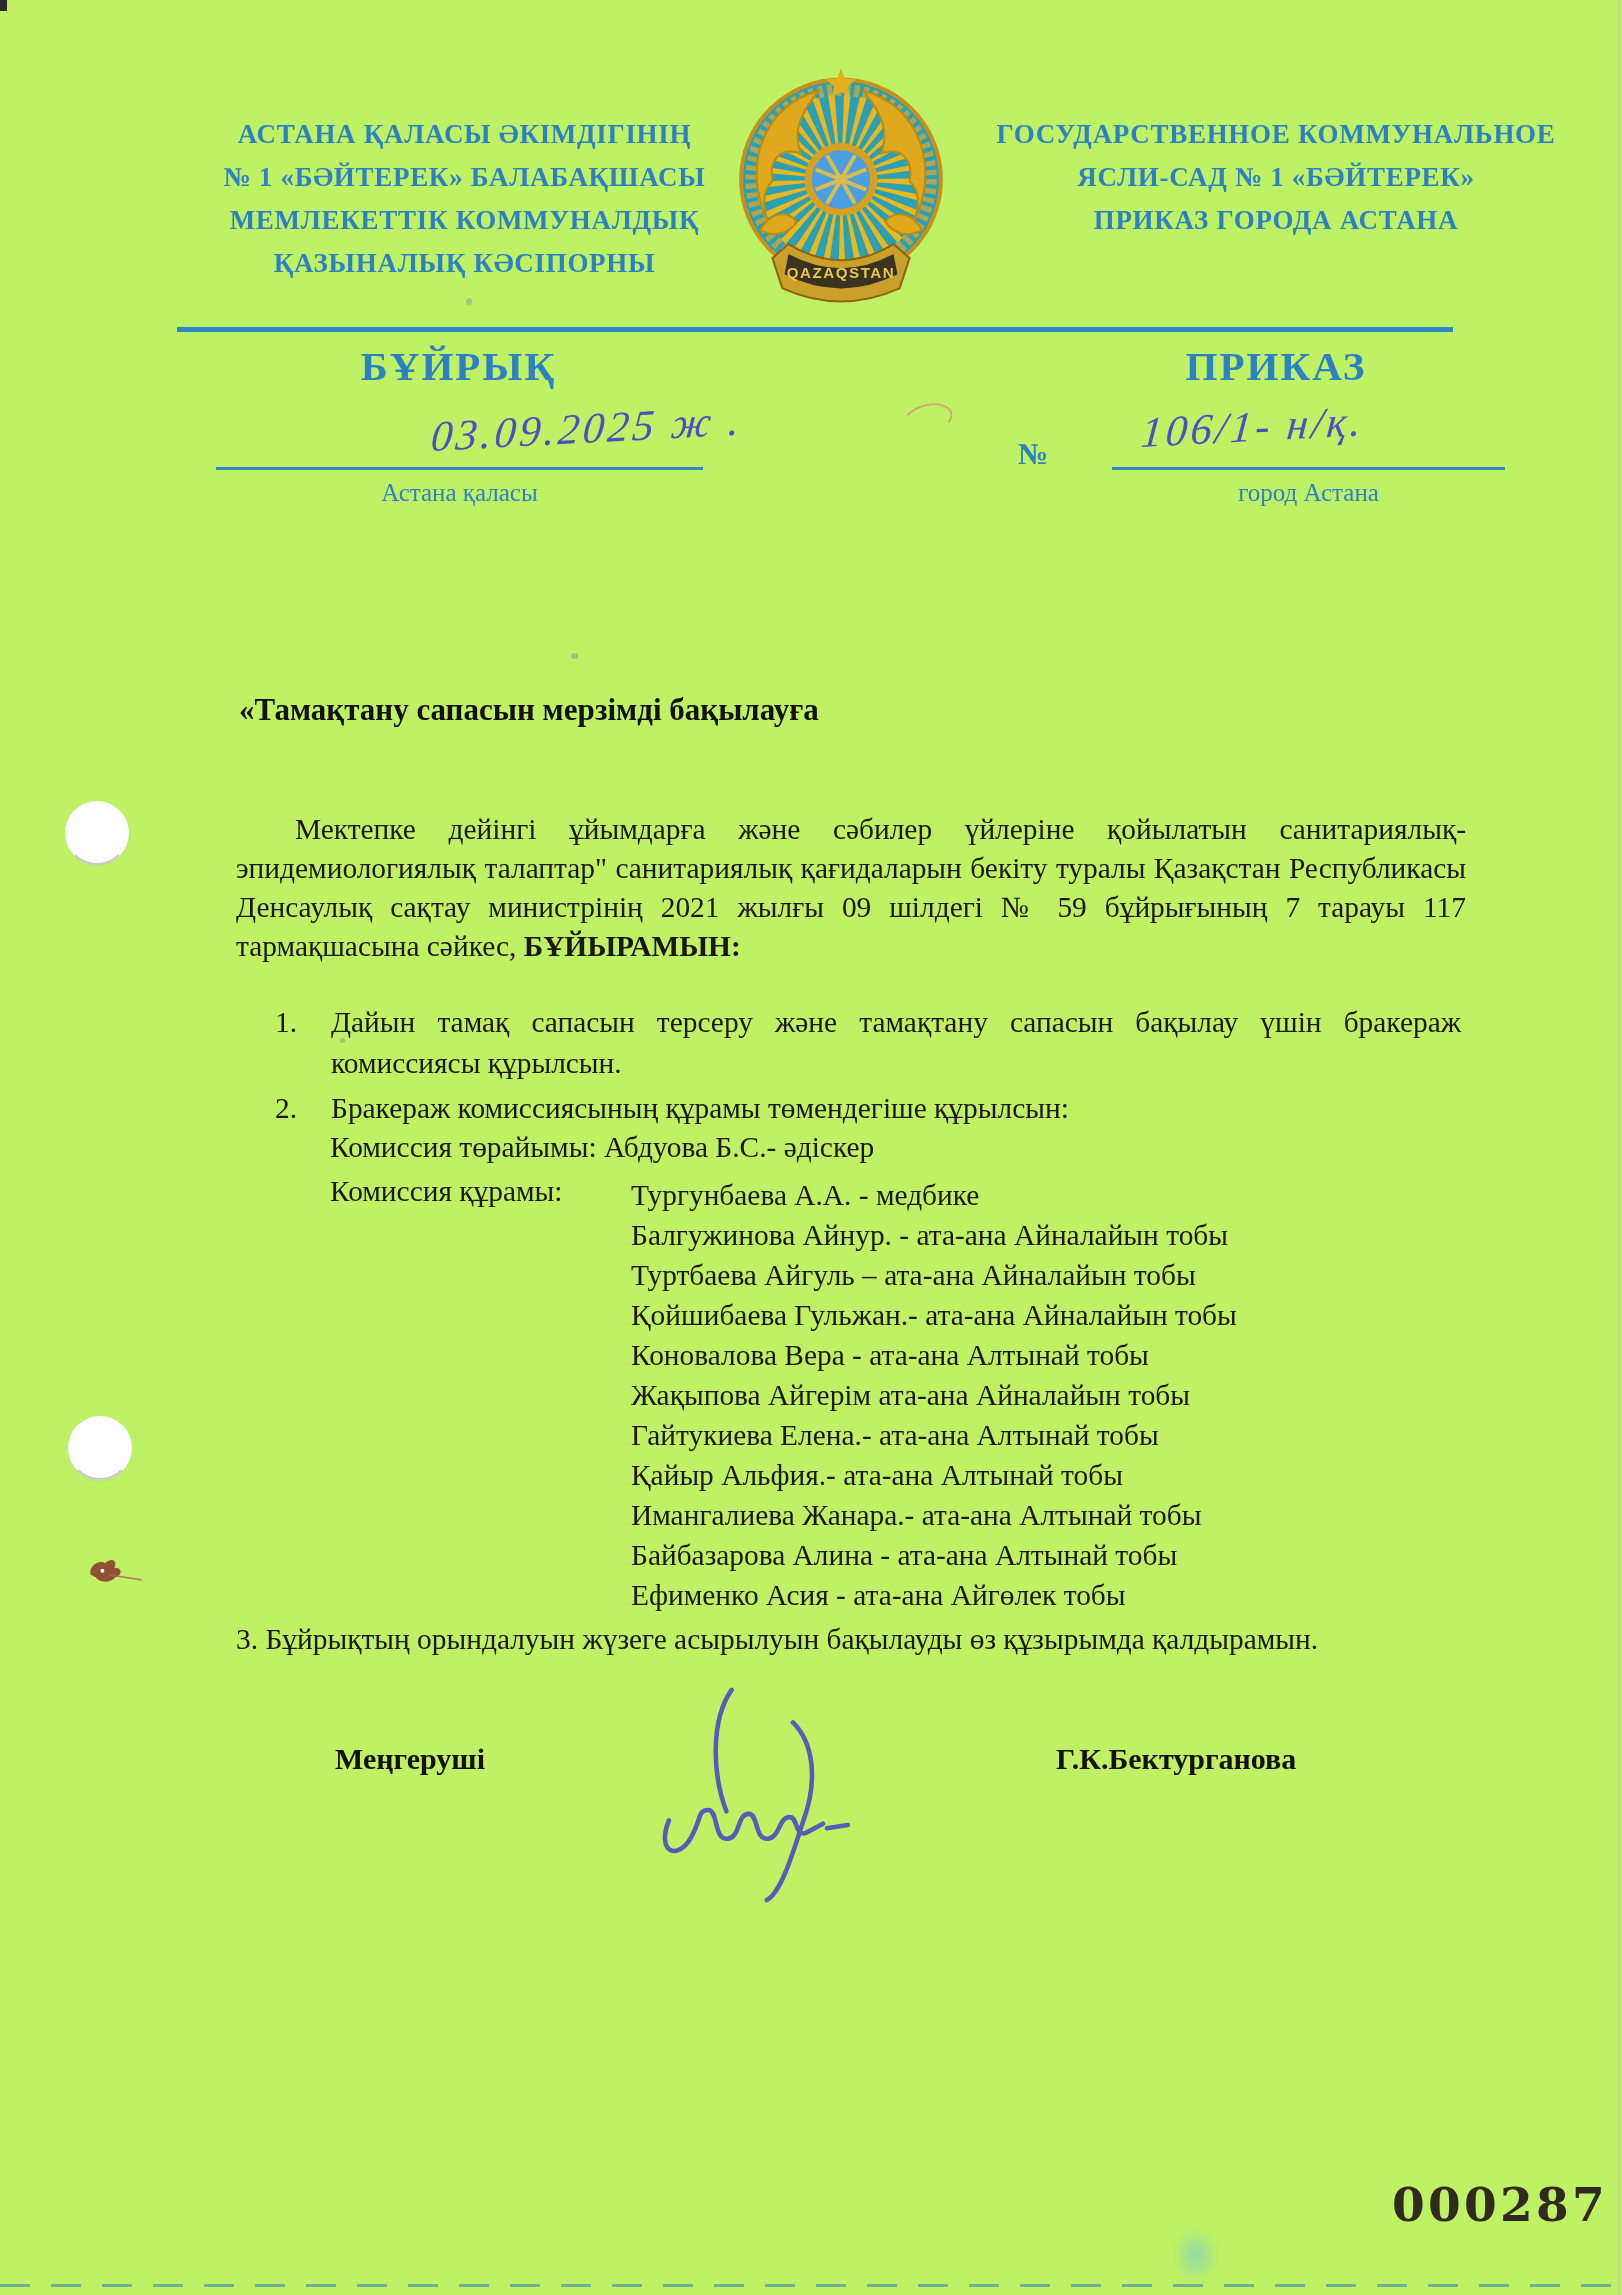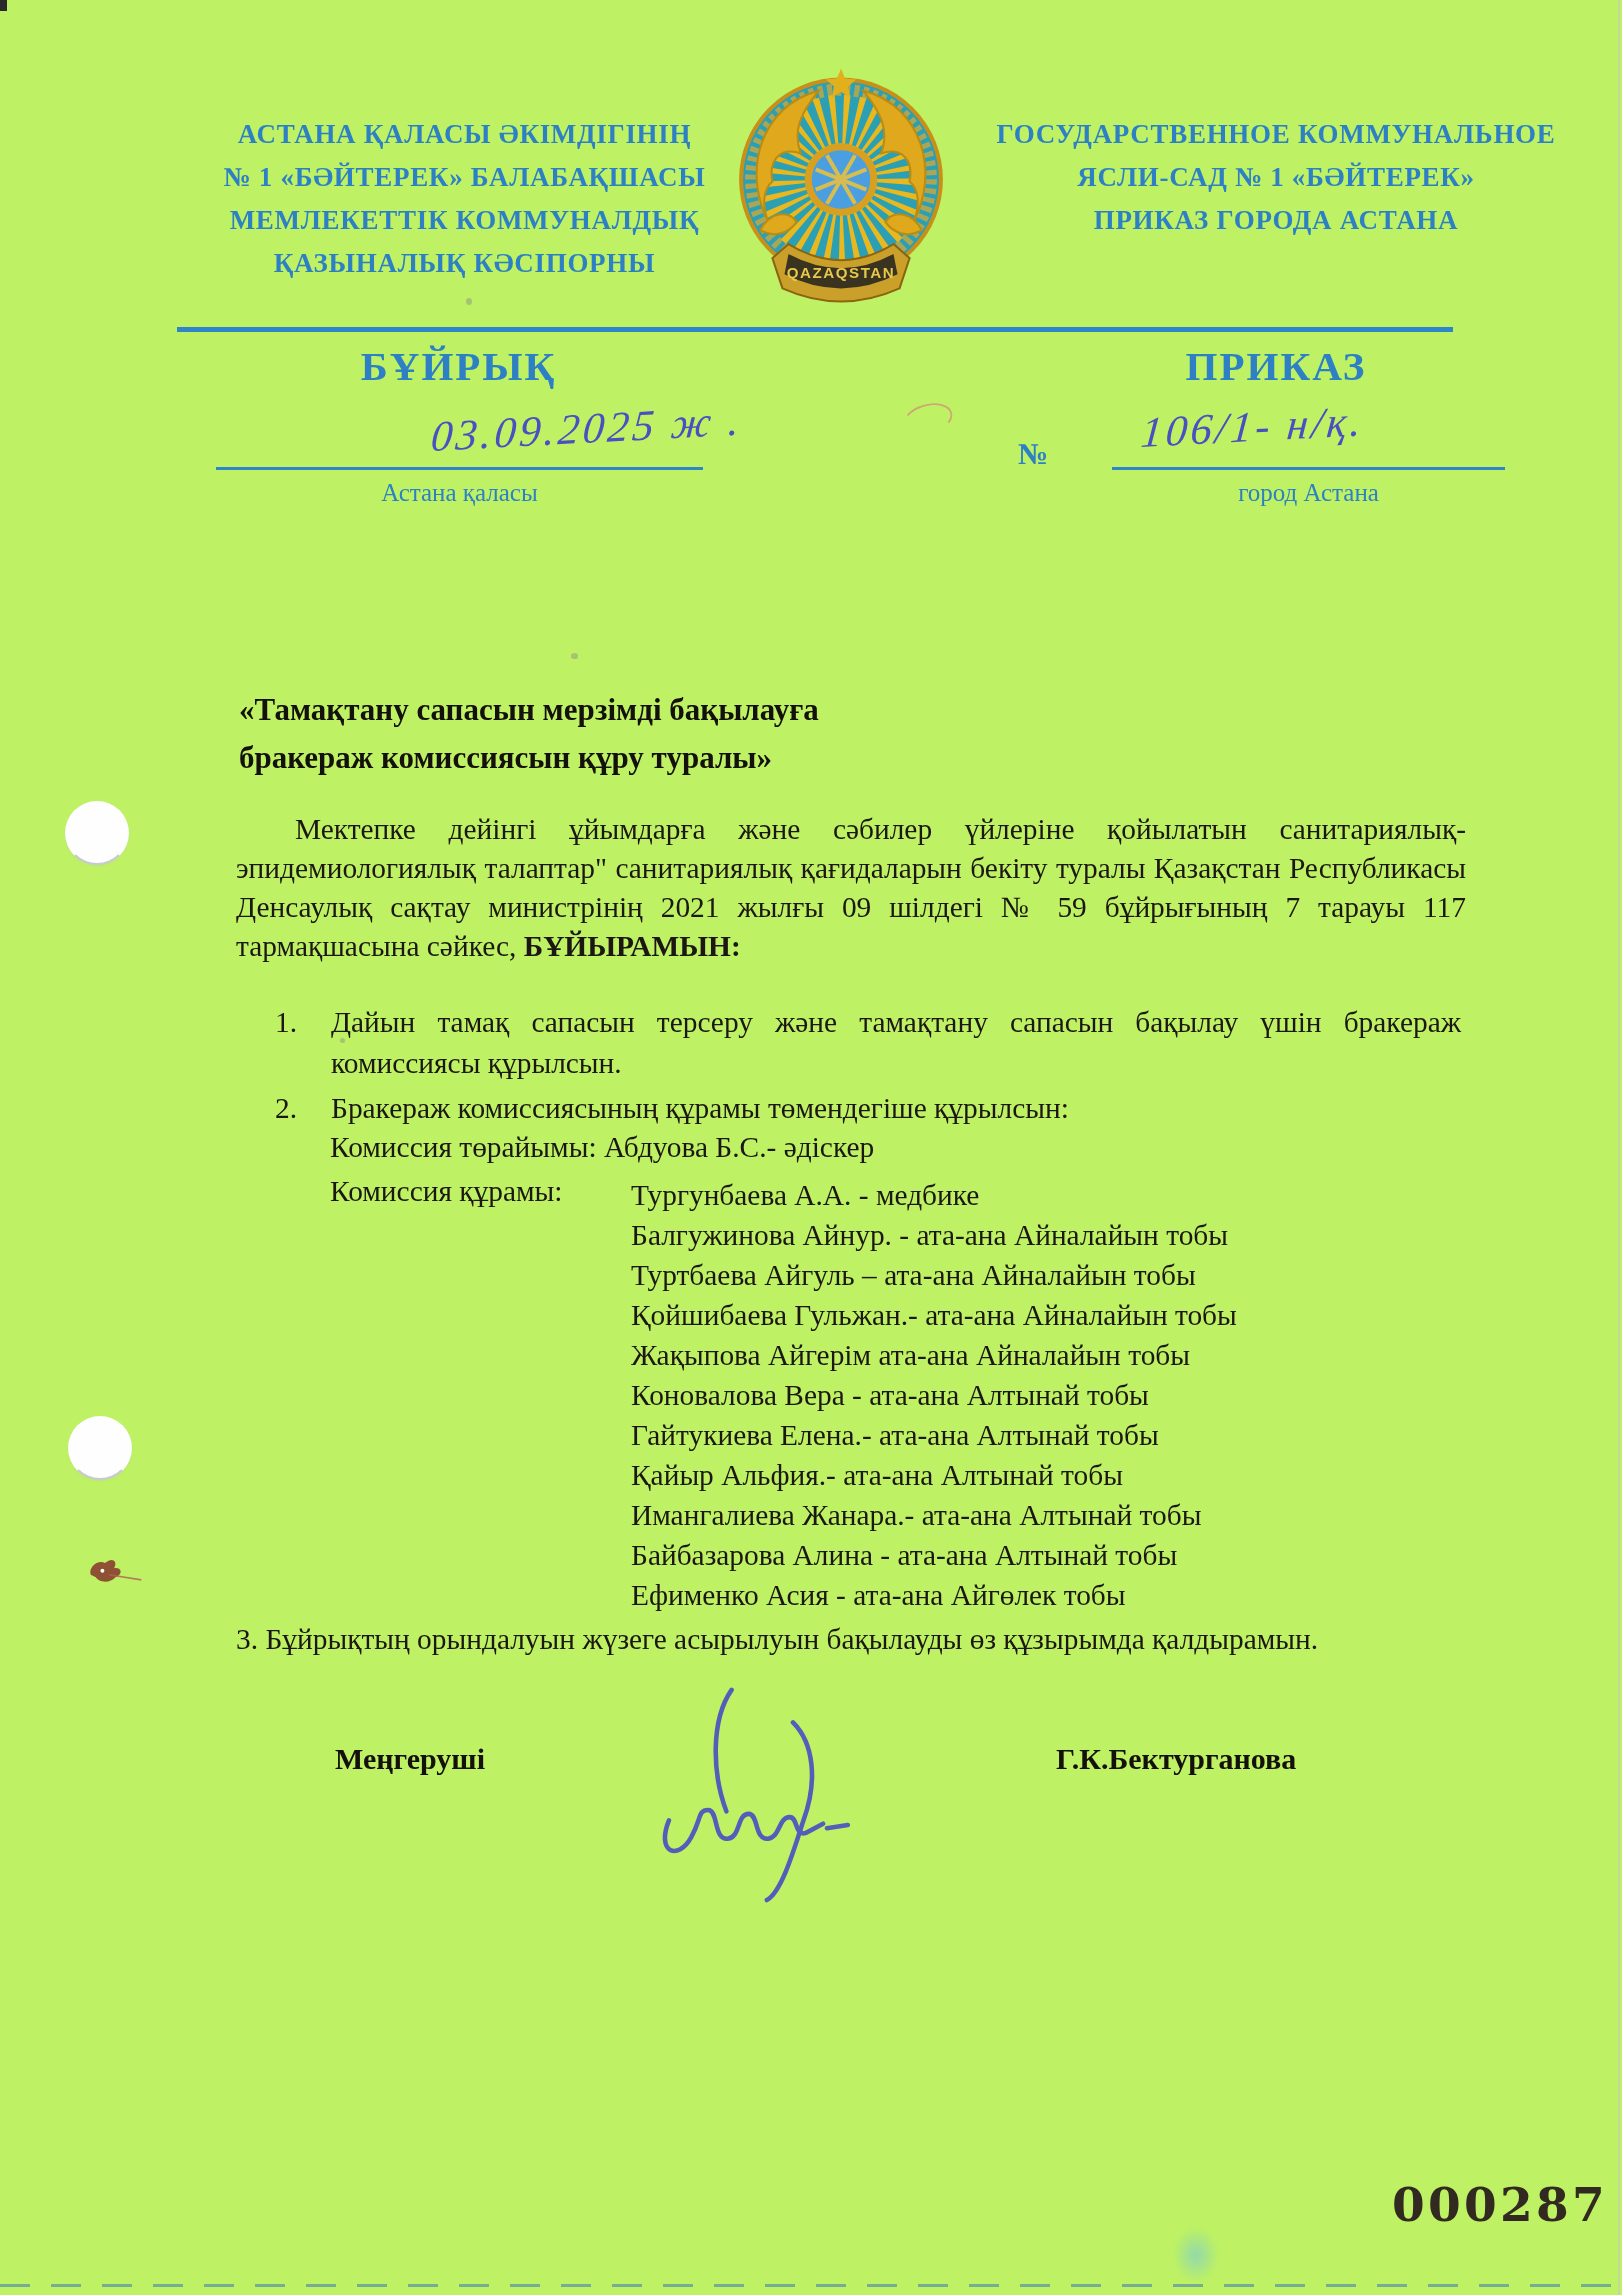--- a/index.html
+++ b/index.html
@@ -116,21 +116,20 @@
   <div class="abs thin-rule" style="left:216px;top:467px;width:487px;"></div>
   <div class="abs place" style="left:216px;top:479px;width:487px;">Астана қаласы</div>
 
   <div class="abs num-sign" style="left:1018px;top:437px;">№</div>
   <div class="abs handwriting" style="left:1139px;top:408px;">106/1- н/қ.</div>
   <div class="abs thin-rule" style="left:1112px;top:467px;width:393px;"></div>
   <div class="abs place" style="left:1112px;top:479px;width:393px;">город Астана</div>
 
   <div class="abs doc-title" style="left:239px;top:686px;">
     <div>«Тамақтану сапасын мерзімді бақылауға</div>
-    <div>бракераж комиссиясын құру туралы»</div>
   </div>
 
   <p class="abs body-text indent" style="left:236px;top:810px;width:1230px;margin:0;"><span>Мектепке дейінгі ұйымдарға және сәбилер үйлеріне қойылатын санитариялық-эпидемиологиялық талаптар" санитариялық қағидаларын бекіту туралы Қазақстан Республикасы Денсаулық сақтау министрінің 2021 жылғы 09 шілдегі № 59 бұйрығының 7 тарауы  117 тармақшасына сәйкес, </span><span class="bold">БҰЙЫРАМЫН:</span></p>
 
   <div class="abs list-item" style="left:275px;top:1002px;width:1186px;">
     <span class="num">1.</span>
     <span class="itext">Дайын тамақ сапасын терсеру және тамақтану сапасын бақылау үшін бракераж комиссиясы құрылсын.</span>
   </div>
   <div class="abs list-item" style="left:275px;top:1088px;width:1186px;">
     <span class="num">2.</span>
@@ -142,22 +141,22 @@
     <span> </span>
     <span>Абдуова Б.С.- әдіскер</span>
   </div>
 
   <div class="abs chair-line" style="left:330px;top:1175px;">Комиссия құрамы:</div>
   <div class="abs members" style="left:631px;top:1175px;">
     <div>Тургунбаева А.А. -  медбике</div>
     <div>Балгужинова Айнур. - ата-ана Айналайын тобы</div>
     <div>Туртбаева Айгуль – ата-ана Айналайын тобы</div>
     <div>Қойшибаева Гульжан.- ата-ана Айналайын тобы</div>
+    <div>Коновалова Вера - ата-ана Алтынай тобы</div>
     <div>Жақыпова Айгерім ата-ана Айналайын тобы</div>
-    <div>Коновалова Вера - ата-ана Алтынай тобы</div>
     <div>Гайтукиева Елена.- ата-ана Алтынай тобы</div>
     <div>Қайыр Альфия.- ата-ана Алтынай тобы</div>
     <div>Имангалиева Жанара.- ата-ана Алтынай тобы</div>
     <div>Байбазарова Алина - ата-ана Алтынай тобы</div>
     <div>Ефименко Асия - ата-ана Айгөлек тобы</div>
   </div>
 
   <div class="abs body-text" style="left:236px;top:1620px;width:1243px;text-align:left;">3. Бұйрықтың орындалуын жүзеге асырылуын бақылауды өз құзырымда қалдырамын.</div>
 
   <div class="abs sig-label" style="left:335px;top:1742px;">Меңгеруші</div>

